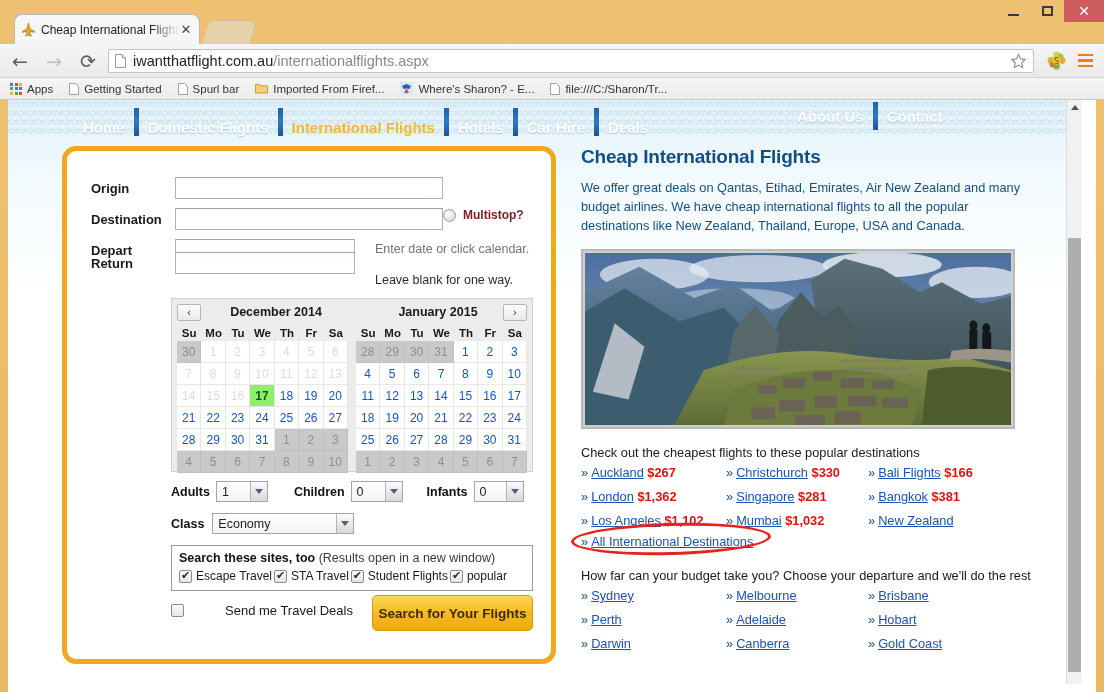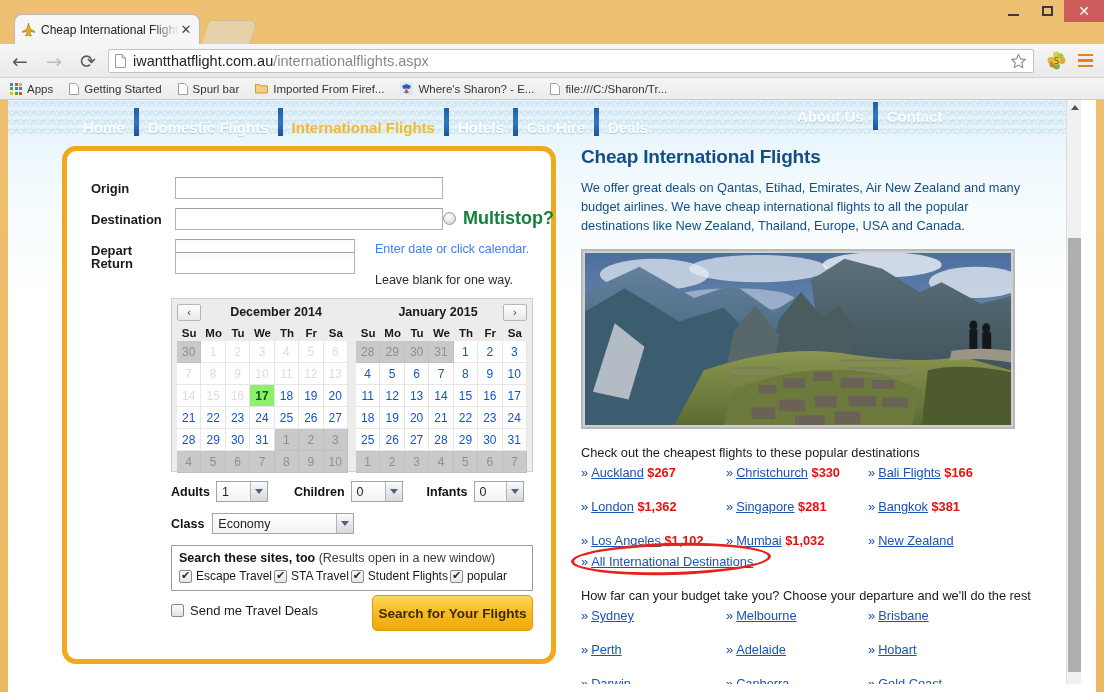--- a/index.html
+++ b/index.html
@@ -174,25 +174,25 @@
   #input-origin{ width:268px; }
   #row-destination{ left:24px; top:57px; }
   #row-destination .form-label{ width:84px; }
   #input-destination{ width:268px; }
   #multistop-wrap{ position:absolute; left:376px; top:57px; display:flex; align-items:center; }
   .radio{
     width:13px; height:13px; border-radius:50%;
     background:radial-gradient(circle at 40% 35%,#ffffff,#e2e2e2 62%,#cfcfcf);
     border:1px solid #9a9a9a; margin-right:7px;
   }
-  #multistop-label{ font-size:18px; font-weight:bold; color:#15803d; }
+  #multistop-label{ font-size:12px; font-weight:bold; color:#7f1d1d; }
   #row-depart{ left:24px; top:88px; }
   #row-depart .form-label{ width:84px; }
   #input-depart{ width:180px; }
-  #hint-depart{ position:absolute; left:308px; top:91px; font-size:12.5px; color:#3b82f6; }
+  #hint-depart{ position:absolute; left:308px; top:91px; font-size:12.5px; color:#737373; }
   #row-return{ left:24px; top:101px; }
   #row-return .form-label{ width:84px; }
   #input-return{ width:180px; }
   #hint-return{ position:absolute; left:308px; top:122px; font-size:12.5px; color:#2b2b2b; }
 
   
   #calendar{
     position:absolute; left:104px; top:147px; width:362px; height:174px;
     background:#ececec; border:1px solid #d0d0d0;
     padding:4px 5px 5px 5px;
@@ -267,21 +267,21 @@
   .chk{
     width:13px; height:13px; margin-right:4px; flex:none;
     border:1px solid #8a8a8a; border-radius:2px;
     background:linear-gradient(#fcfcfc,#e4e4e4);
     position:relative;
   }
   .chk.on::after{
     content:"✔"; position:absolute; left:1px; top:-2px;
     font-size:11px; color:#2c2c2c; font-family:"DejaVu Sans",sans-serif;
   }
-  #deals-row{ position:absolute; left:104px; top:452px; display:flex; align-items:center; }
+  #deals-row{ position:absolute; left:104px; top:452px; display:flex; align-items:center;gap:35px; }
   #deals-label{ font-size:13px; color:#1a1a1a; }
   #search-btn{
     position:absolute; left:305px; top:444px; width:161px; height:36px;
     background:linear-gradient(#fdd659,#f6b81e 55%,#f0a90c);
     border:1px solid #d79a0d; border-radius:5px;
     display:flex; align-items:center; justify-content:center;
     font-size:13.5px; font-weight:bold; color:#3f2a00;
   }
 
   
@@ -290,21 +290,21 @@
     font-size:19px; font-weight:bold; color:#134f84; margin:0 0 10px 0;
     letter-spacing:-.2px;
   }
   #content-intro{ font-size:12.8px; color:#134f84; line-height:19px; margin:0 0 14px 0; }
   #photo-frame{
     width:434px; height:180px; border:2px solid #b9b9b9; background:#cfcfcf;
     padding:2px; margin-bottom:16px;
   }
   #photo{ width:100%; height:100%; position:relative; overflow:hidden; background:#5f7fa4; }
   .sec-heading{ font-size:12.8px; color:#1a1a1a; margin:0 0 5px 0; }
-  .link-grid{ display:grid; grid-template-columns:145px 142px auto; row-gap:19px; }
+  .link-grid{ display:grid; grid-template-columns:145px 142px auto; row-gap:9px; }
   .lnk{ font-size:12.8px; white-space:nowrap; }
   .lnk .chev{ color:#1a4fa0; margin-right:3px; }
   .lnk a{ color:#1a52b5; text-decoration:underline; }
   .lnk .price{ color:#e8100f; font-weight:bold; }
   #all-dest-row{ margin-top:4px; position:relative; }
   #all-dest-ellipse{
     position:absolute; left:-10px; top:-9px; width:200px; height:32px;
     border:3px solid #e5231b; border-radius:50%;
     transform:rotate(-1.5deg);
   }

